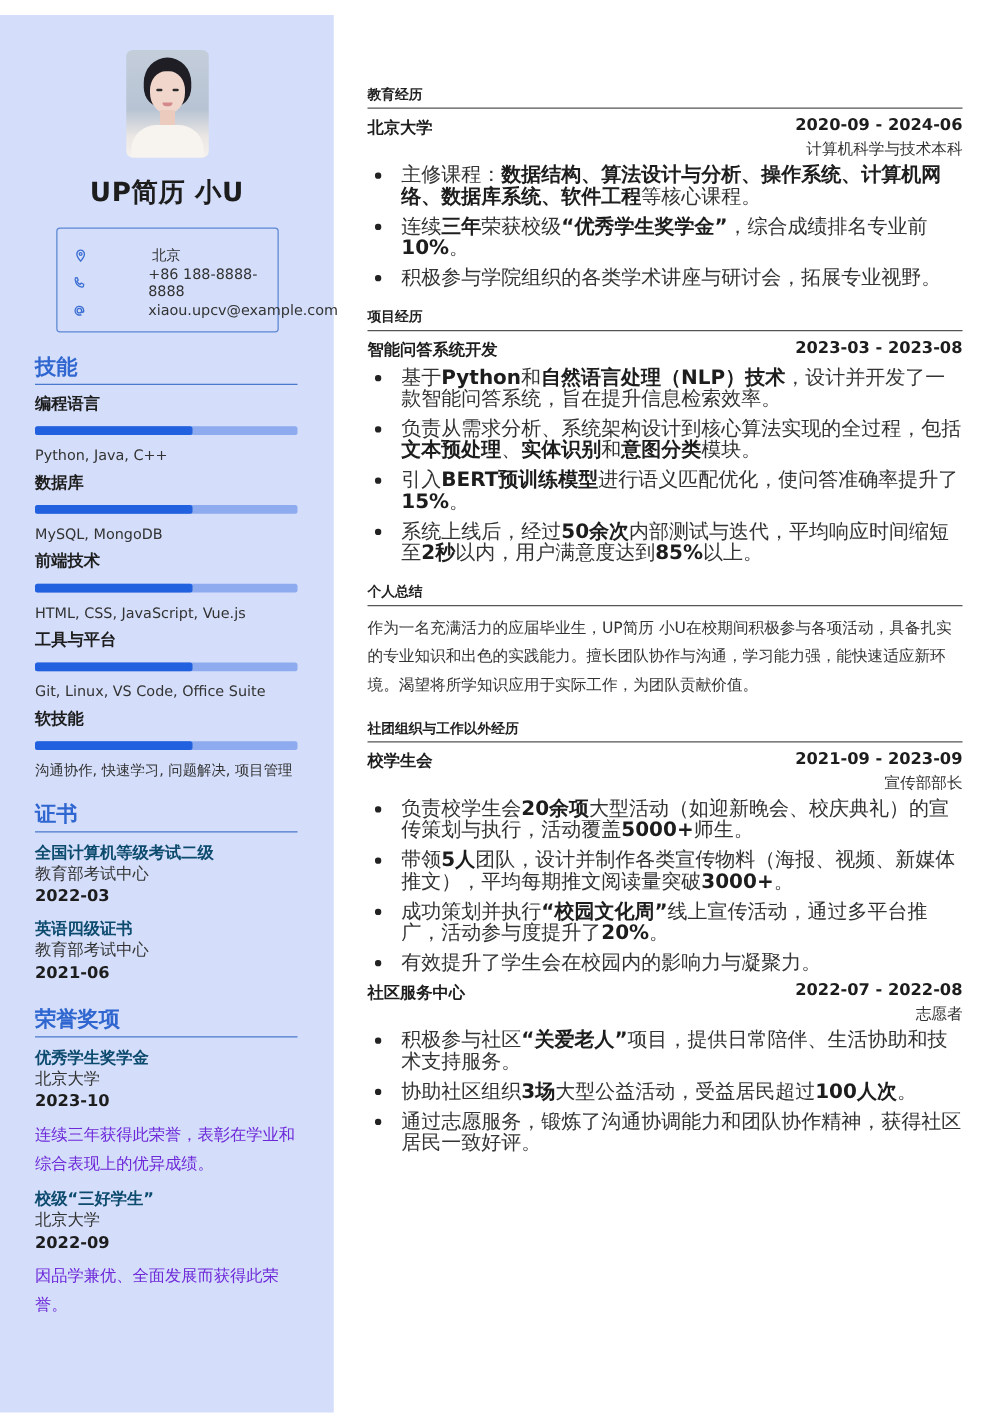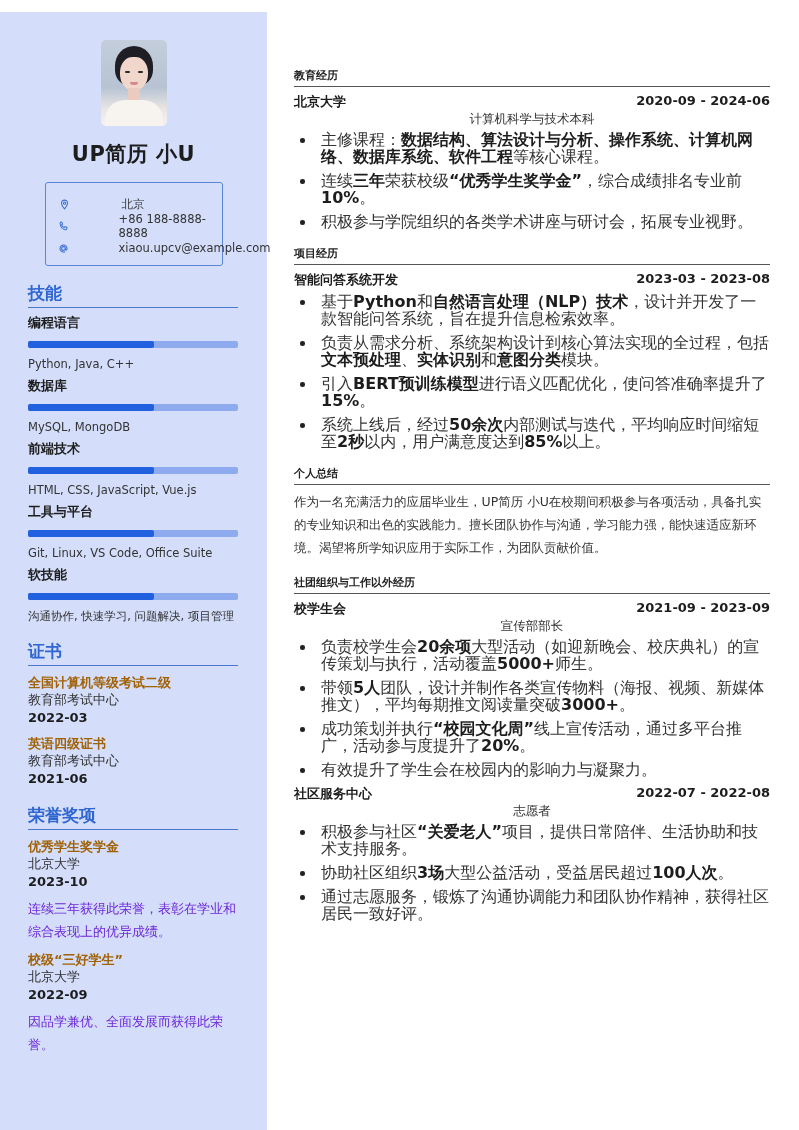--- a/index.html
+++ b/index.html
@@ -37,32 +37,32 @@
     font-size: 17px; font-weight: bold; color: #2f66d0; border-bottom: 1.5px solid #4a78cc;
     padding-bottom: 2px; margin-top: 16px; width: 210px;
   }
   .skill { margin-top: 6px; width: 210px; }
   .skill-name { font-size: 13px; font-weight: bold; color: #1d1d1d; }
   .bar { margin-top: 9px; width: 210px; height: 7px; background: #8dabee; border-radius: 2px; position: relative; }
   .bar .fill { position: absolute; left: 0; top: 0; height: 7px; width: 126px; background: #2160de; border-radius: 2px; }
   .skill-desc { font-size: 11.5px; color: #333; margin-top: 9px; }
 
   .cert { margin-top: 8px; width: 210px; }
-  .cert-title { font-size: 13px; font-weight: bold; color: #a16207; line-height: 17px; }
+  .cert-title { font-size: 13px; font-weight: bold; color: #0c4a6e; line-height: 17px; }
   .cert-org { font-size: 13px; color: #333; line-height: 17px; }
   .cert-date { font-size: 13px; font-weight: bold; color: #1d1d1d; line-height: 19px; }
   .cert-desc { font-size: 13px; color: #6d28d9; line-height: 23px; margin-top: 6px; }
 
   .main { position: absolute; left: 294px; top: 28px; width: 476px; margin-top: 40px; }
   .sec-title { font-size: 11px; font-weight: bold; color: #222; border-bottom: 1.3px solid #555; padding-bottom: 3px; }
   .sec { margin-bottom: 16px; }
   .entry-head { display: flex; justify-content: space-between; margin-top: 6px; }
   .entry-title { font-size: 13px; font-weight: bold; color: #1d1d1d; }
   .entry-date { font-size: 13px; font-weight: bold; color: #1d1d1d; }
-  .entry-sub { display: flex; justify-content: center; font-size: 12.5px; color: #333; line-height: 16px; }
+  .entry-sub { display: flex; justify-content: flex-end; font-size: 12.5px; color: #333; line-height: 16px; }
   ul.bullets { list-style: none; margin-top: 4px; }
   ul.bullets li { position: relative; padding-left: 27px; font-size: 16px; color: #333; line-height: 17px; margin-bottom: 7px; }
   ul.bullets li::before { content: ""; position: absolute; left: 6px; top: 7px; width: 4.5px; height: 4.5px; border-radius: 50%; background: #222; }
   b { color: #1d1d1d; }
   .summary { font-size: 12.5px; color: #333; line-height: 23px; margin-top: 5px; }
 </style>
 </head>
 <body>
 
 <aside class="sidebar">

